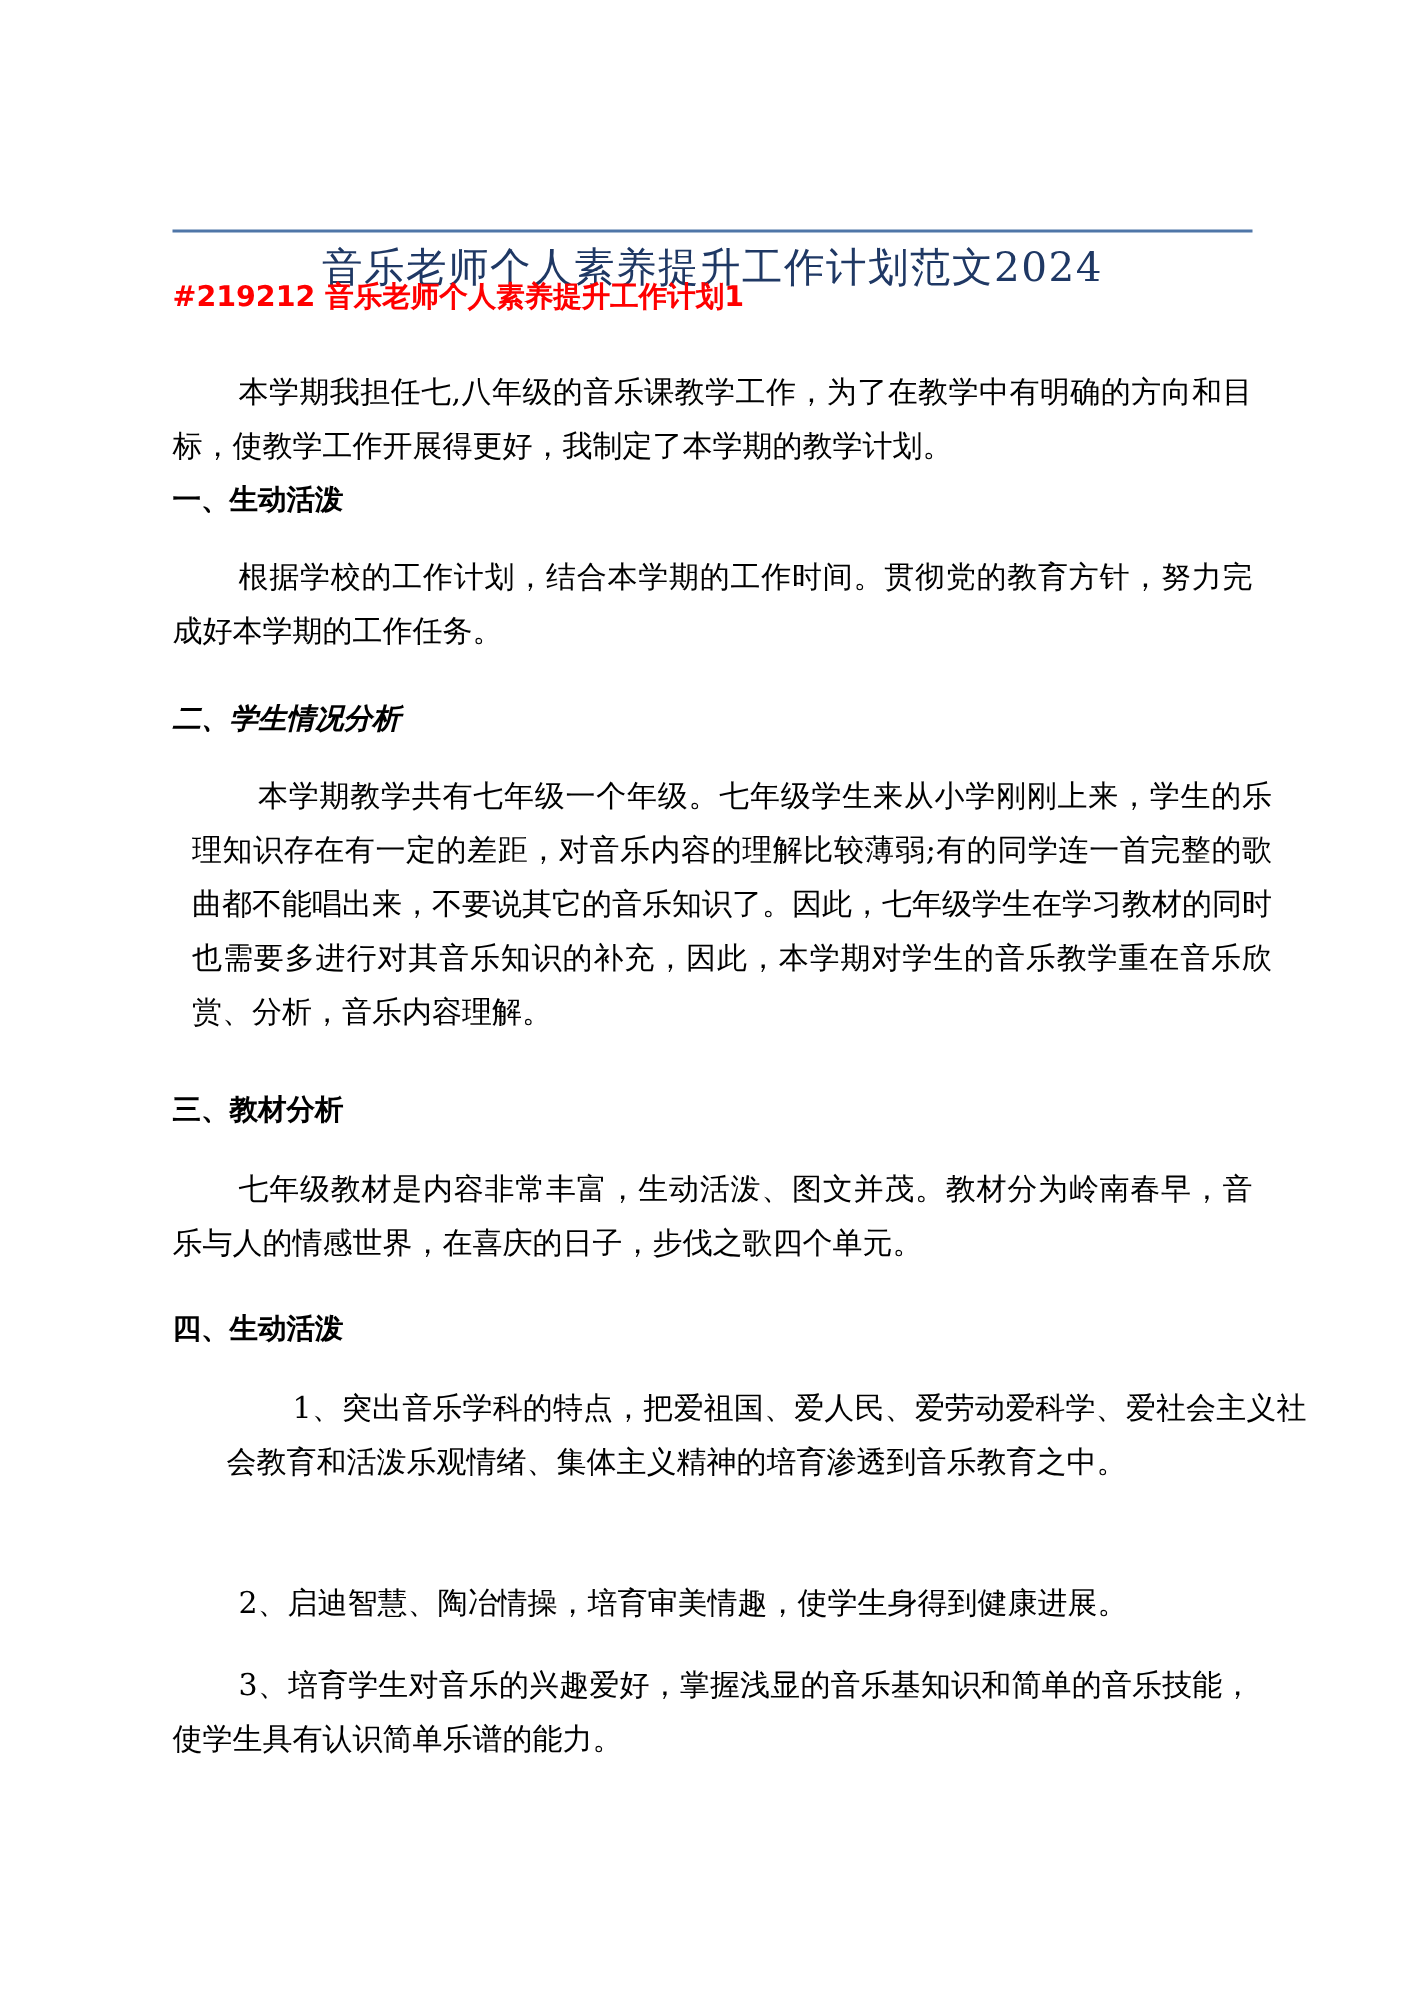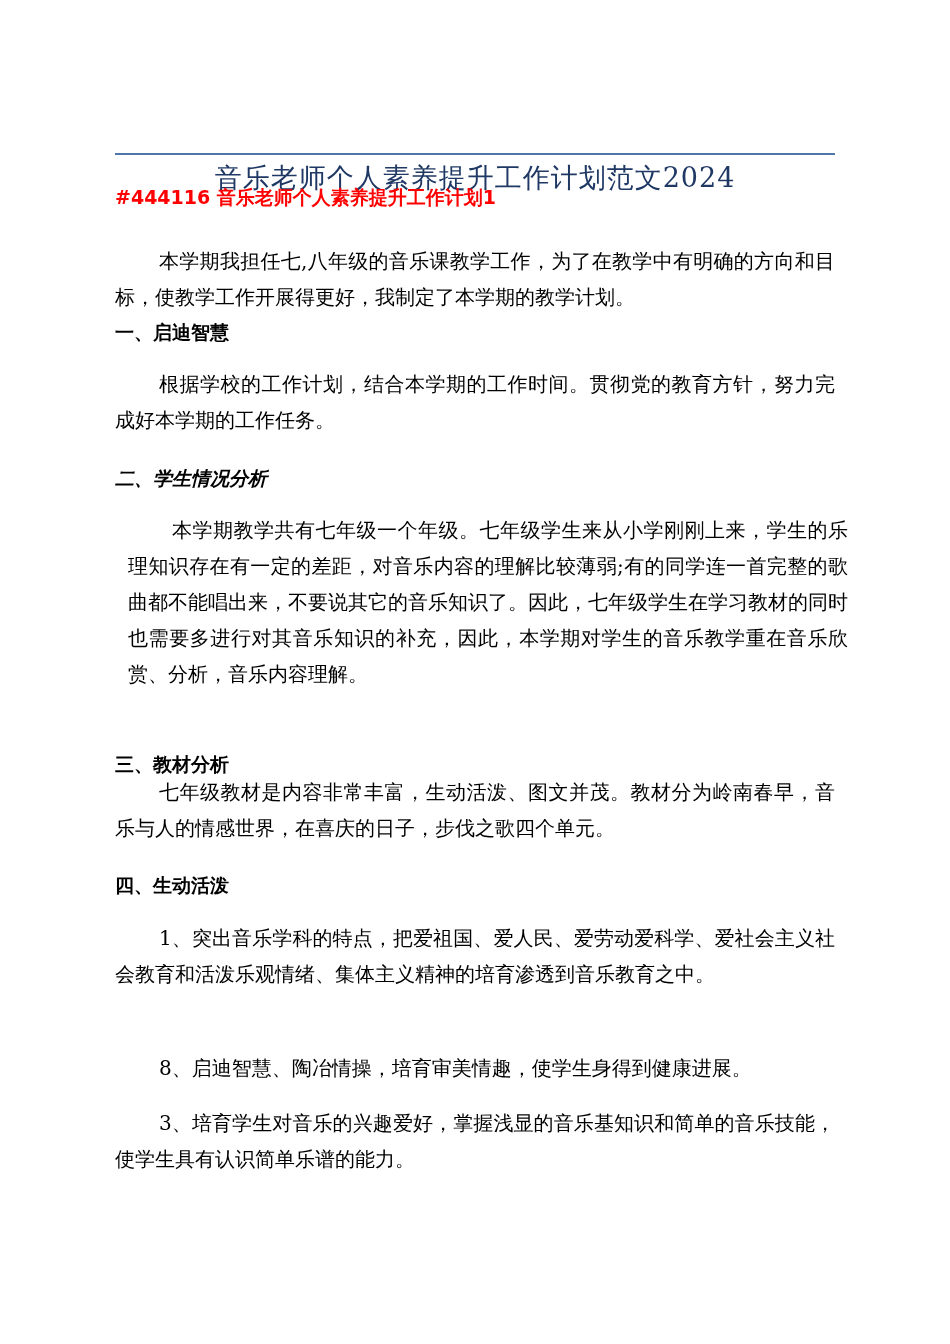--- a/index.html
+++ b/index.html
@@ -15,30 +15,30 @@
   .para.indent { text-indent: 44px; }
   .h2 { position: absolute; left: 0; font-family: "DejaVu Sans", "Liberation Sans", sans-serif;
         font-weight: bold; font-size: 19px; }
 </style>
 </head>
 <body>
 
 <div class="page">
   <div class="title">音乐老师个人素养提升工作计划范文2024</div>
   <div class="title-rule"></div>
-  <div class="red-heading">#444116 音乐老师个人素养提升工作计划1</div>
+  <div class="red-heading">#219212 音乐老师个人素养提升工作计划1</div>
 
   <div class="para indent" style="top:223px;margin-top:20px;">本学期我担任七,八年级的音乐课教学工作，为了在教学中有明确的方向和目标，使教学工作开展得更好，我制定了本学期的教学计划。</div>
 
-  <div class="h2" style="top:320px;">一、启迪智慧</div>
+  <div class="h2" style="top:320px;">一、生动活泼</div>
   <div class="para indent" style="top:366px;">根据学校的工作计划，结合本学期的工作时间。贯彻党的教育方针，努力完成好本学期的工作任务。</div>
 
   <div class="h2" style="top:466px;font-style:italic;">二、学生情况分析</div>
   <div class="para indent" style="top:512px;margin-left:13px;">本学期教学共有七年级一个年级。七年级学生来从小学刚刚上来，学生的乐理知识存在有一定的差距，对音乐内容的理解比较薄弱;有的同学连一首完整的歌曲都不能唱出来，不要说其它的音乐知识了。因此，七年级学生在学习教材的同时也需要多进行对其音乐知识的补充，因此，本学期对学生的音乐教学重在音乐欣赏、分析，音乐内容理解。</div>
 
-  <div class="h2" style="top:752px;">三、教材分析</div>
+  <div class="h2" style="top:727px;">三、教材分析</div>
   <div class="para indent" style="top:774px;">七年级教材是内容非常丰富，生动活泼、图文并茂。教材分为岭南春早，音乐与人的情感世界，在喜庆的日子，步伐之歌四个单元。</div>
 
   <div class="h2" style="top:873px;">四、生动活泼</div>
-  <div class="para indent" style="top:920px;">1、突出音乐学科的特点，把爱祖国、爱人民、爱劳动爱科学、爱社会主义社会教育和活泼乐观情绪、集体主义精神的培育渗透到音乐教育之中。</div>
-  <div class="para indent" style="top:1050px;">8、启迪智慧、陶冶情操，培育审美情趣，使学生身得到健康进展。</div>
+  <div class="para indent" style="top:920px;margin-left:36px;">1、突出音乐学科的特点，把爱祖国、爱人民、爱劳动爱科学、爱社会主义社会教育和活泼乐观情绪、集体主义精神的培育渗透到音乐教育之中。</div>
+  <div class="para indent" style="top:1050px;">2、启迪智慧、陶冶情操，培育审美情趣，使学生身得到健康进展。</div>
   <div class="para indent" style="top:1105px;">3、培育学生对音乐的兴趣爱好，掌握浅显的音乐基知识和简单的音乐技能，使学生具有认识简单乐谱的能力。</div>
 </div>
 
 </body></html>

